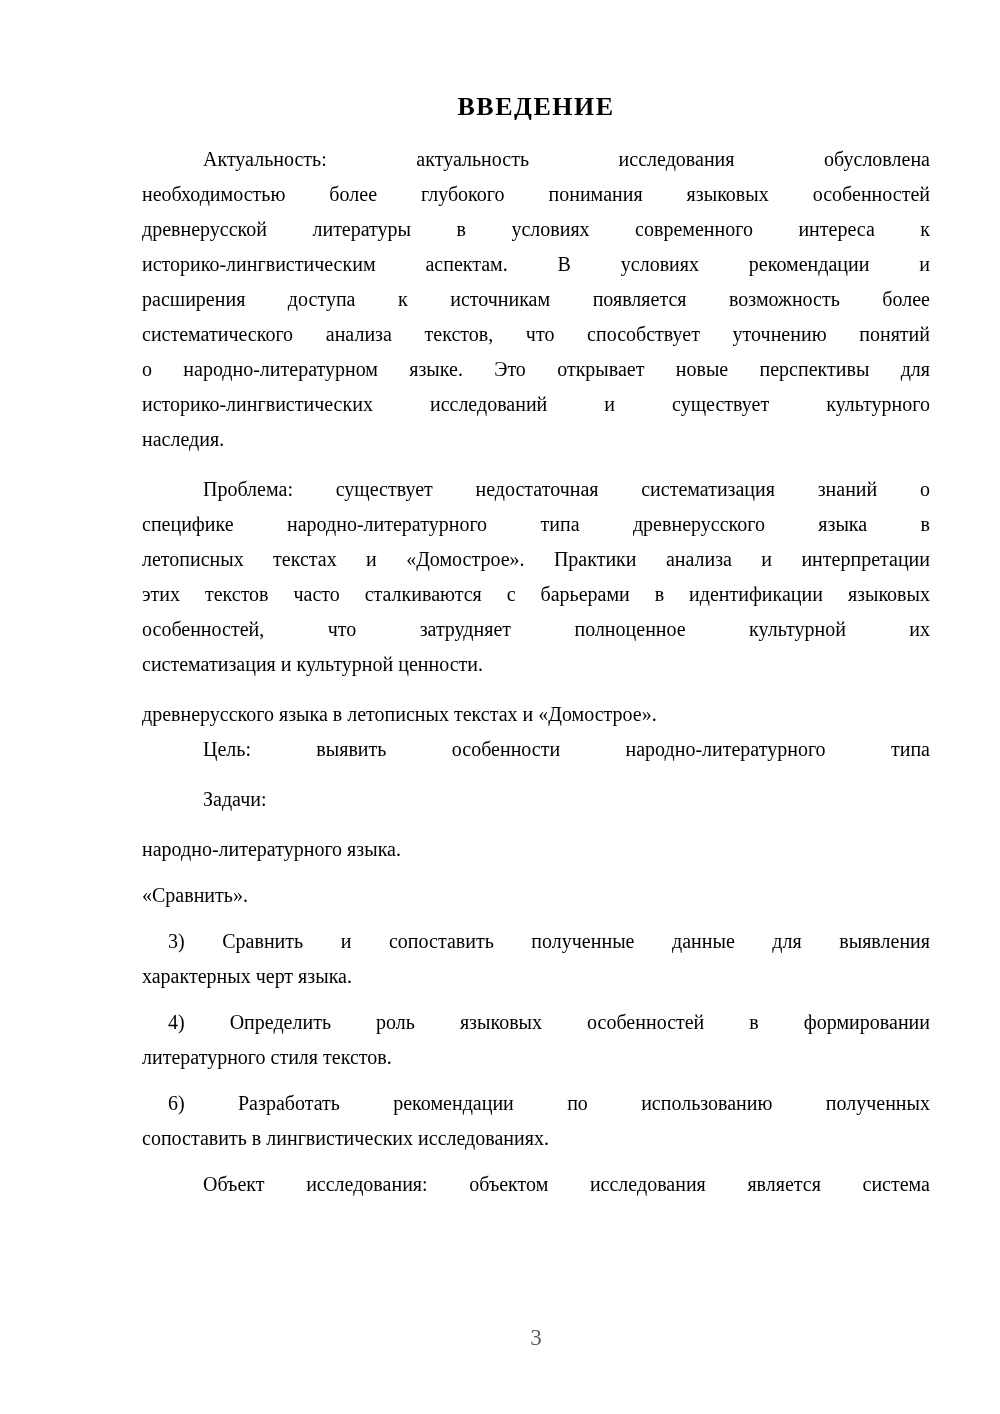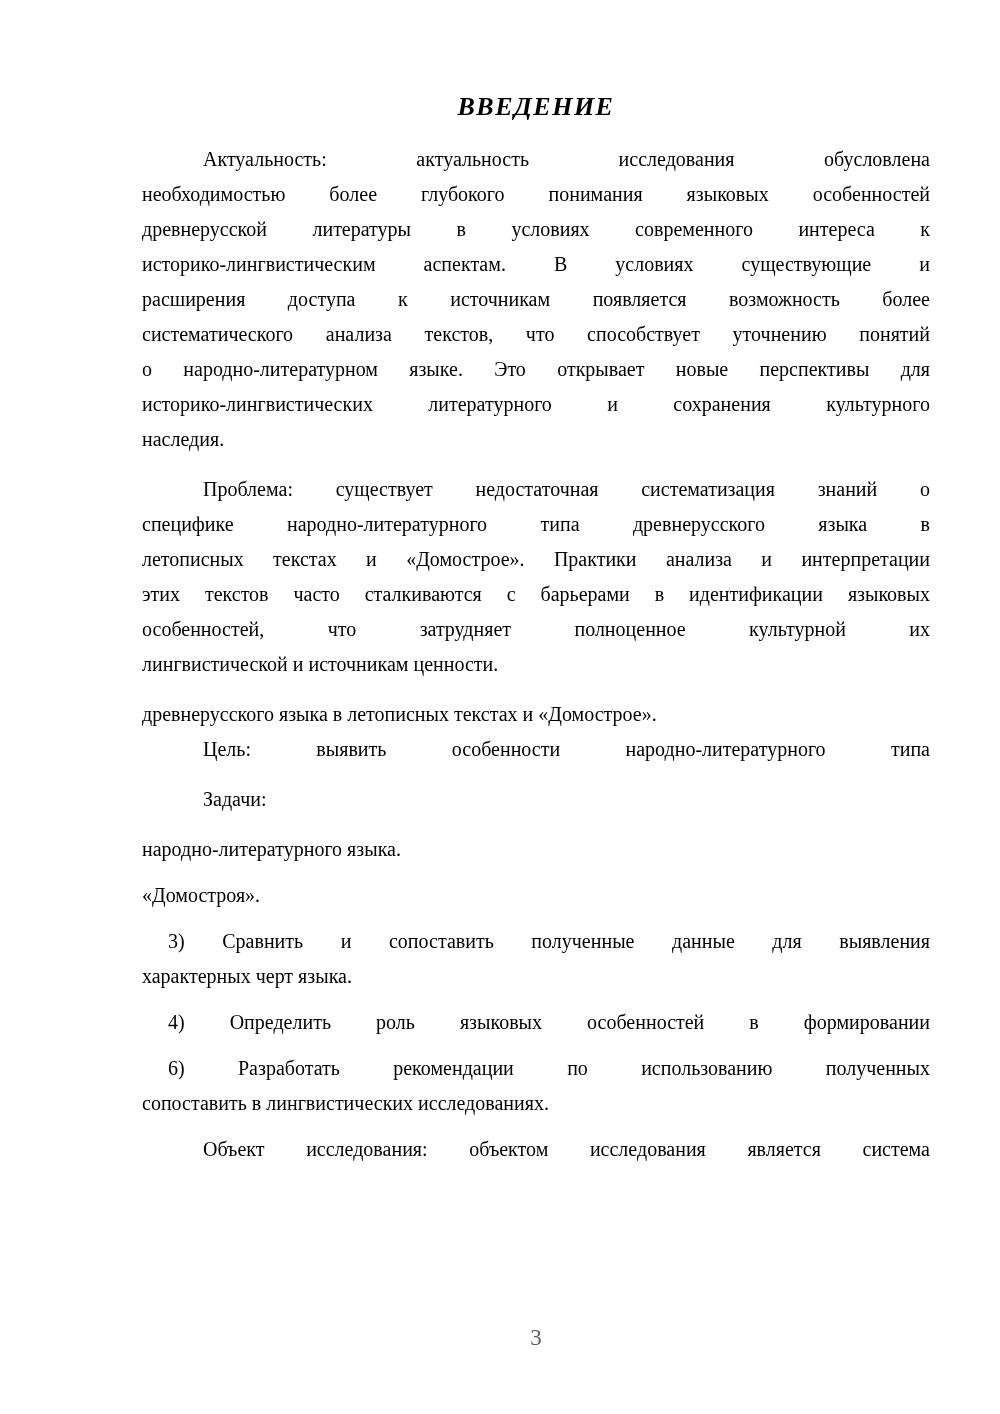--- a/index.html
+++ b/index.html
@@ -22,21 +22,20 @@
     top: 90px;
     width: 788px;
   }
   .title {
     font-size: 26px;
     font-weight: bold;
     line-height: 34px;
     letter-spacing: 1.5px;
     text-align: center;
     margin: 0 0 18px 0;
-    font-style: italic;
   }
   .para {
     margin: 0 0 15px 0;
     font-size: 20px;
     line-height: 35px;
   }
   .para.list {
     margin-bottom: 11px;
   }
   .line {
@@ -68,54 +67,55 @@
 <body>
 
 <div class="page">
   <div class="content">
     <h1 class="title">ВВЕДЕНИЕ</h1>
     <div id="body-text">
         <div class="para indent">
           <div class="line first">Актуальность: актуальность исследования обусловлена</div>
           <div class="line">необходимостью более глубокого понимания языковых особенностей</div>
           <div class="line">древнерусской литературы в условиях современного интереса к</div>
-          <div class="line">историко-лингвистическим аспектам. В условиях существующие и</div>
+          <div class="line">историко-лингвистическим аспектам. В условиях рекомендации и</div>
           <div class="line">расширения доступа к источникам появляется возможность более</div>
           <div class="line">систематического анализа текстов, что способствует уточнению понятий</div>
           <div class="line">о народно-литературном языке. Это открывает новые перспективы для</div>
-          <div class="line">историко-лингвистических литературного и сохранения культурного</div>
+          <div class="line">историко-лингвистических исследований и существует культурного</div>
           <div class="line last">наследия.</div>
         </div>
         <div class="para indent">
           <div class="line first">Проблема: существует недостаточная систематизация знаний о</div>
           <div class="line">специфике народно-литературного типа древнерусского языка в</div>
           <div class="line">летописных текстах и «Домострое». Практики анализа и интерпретации</div>
           <div class="line">этих текстов часто сталкиваются с барьерами в идентификации языковых</div>
           <div class="line">особенностей, что затрудняет полноценное культурной их</div>
-          <div class="line last">лингвистической и источникам ценности.</div>
+          <div class="line last">систематизация и культурной ценности.</div>
         </div>
         <div class="para indent">
           <div class="line last">древнерусского языка в летописных текстах и «Домострое».</div>
           <div class="line first">Цель: выявить особенности народно-литературного типа</div>
         </div>
         <div class="para indent">
           <div class="line first last">Задачи:</div>
         </div>
         <div class="para list">
           <div class="line last">народно-литературного языка.</div>
         </div>
         <div class="para list">
-          <div class="line last">«Домостроя».</div>
+          <div class="line last">«Сравнить».</div>
         </div>
         <div class="para list">
           <div class="line first">3) Сравнить и сопоставить полученные данные для выявления</div>
           <div class="line last">характерных черт языка.</div>
         </div>
         <div class="para list">
           <div class="line first">4) Определить роль языковых особенностей в формировании</div>
+          <div class="line last">литературного стиля текстов.</div>
         </div>
         <div class="para list">
           <div class="line first">6) Разработать рекомендации по использованию полученных</div>
           <div class="line last">сопоставить в лингвистических исследованиях.</div>
         </div>
         <div class="para indent">
           <div class="line first">Объект исследования: объектом исследования является система</div>
         </div>
       </div>
   </div>

